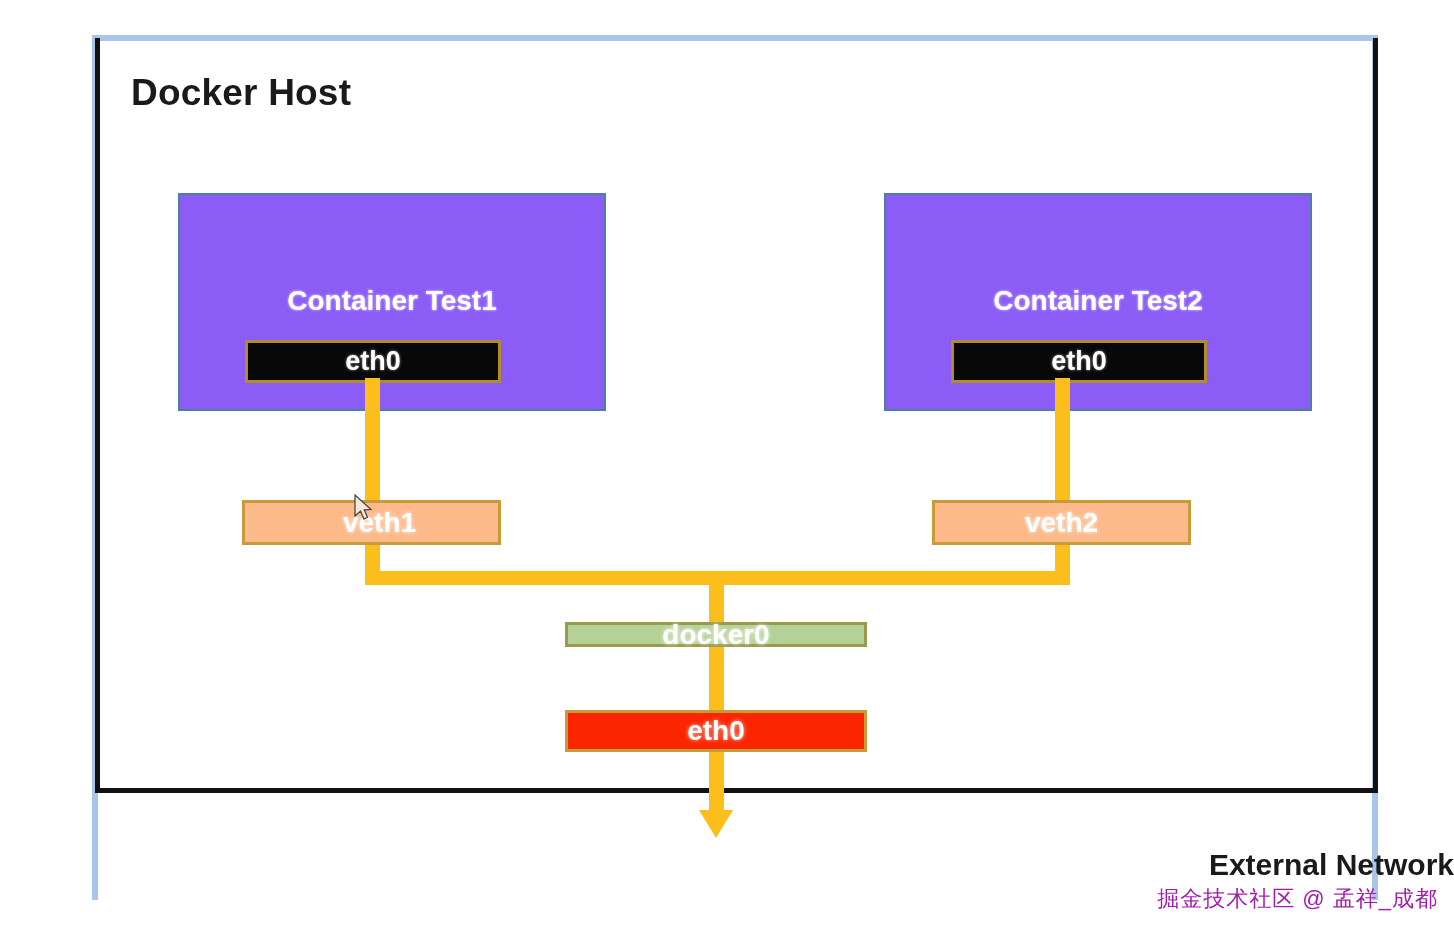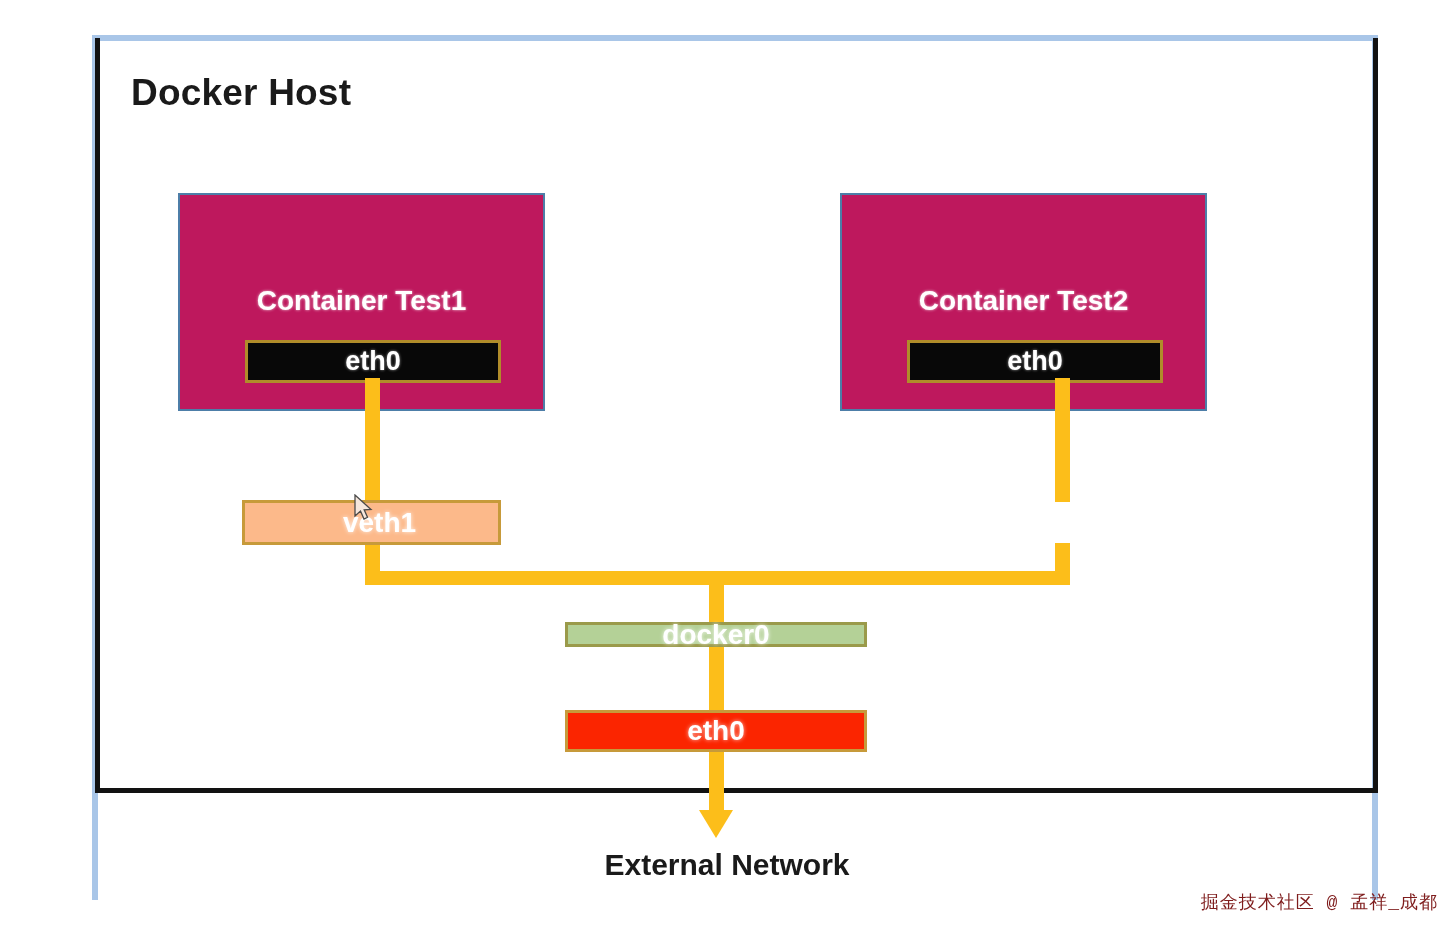--- a/index.html
+++ b/index.html
@@ -53,29 +53,29 @@
     font-size: 37px;
     font-weight: 700;
     color: #1a1a1a;
     letter-spacing: 0.2px;
     white-space: nowrap;
   }
 
   
   .container-box {
     position: absolute;
-    background: #be185d;
+    background: #8b5cf6;
     border: 2px solid #4d7ea8;
     box-sizing: border-box;
     top: 193px;
-    width: 367px;
+    width: 428px;
     height: 218px;
   }
   .container-box.c1 { left: 178px; }
-  .container-box.c2 { left: 840px; }
+  .container-box.c2 { left: 884px; }
 
   .container-label {
     position: absolute;
     left: 0;
     right: 0;
     top: 90px;
     text-align: center;
     font-size: 28px;
     font-weight: 700;
     color: #ffffff;
@@ -189,37 +189,37 @@
     border-right: 17px solid transparent;
     border-top: 28px solid #fcbe1a;
   }
 
   
   .external-label {
     position: absolute;
     left: 0;
     right: 0;
     top: 848px;
-    text-align: center;
+    text-align: right;
     font-size: 30px;
     font-weight: 600;
     color: #1a1a1a;
     white-space: nowrap;
   }
 
   
   .watermark {
     position: absolute;
     right: 16px;
     bottom: 18px;
-    font-size: 18px;
-    color: #7f1d1d;
+    font-size: 22px;
+    color: #a21caf;
     letter-spacing: 1px;
     white-space: nowrap;
-    font-family: Liberation Mono, monospace;
+    font-family: Liberation Sans, sans-serif;
   }
 
   
   .cursor {
     position: absolute;
     left: 354px;
     top: 494px;
     width: 20px;
     height: 28px;
     pointer-events: none;
@@ -248,20 +248,21 @@
 
   <div class="wire wire-v1a"></div>
   <div class="wire wire-v1b"></div>
   <div class="wire wire-v2a"></div>
   <div class="wire wire-v2b"></div>
   <div class="wire wire-bus"></div>
   <div class="wire wire-trunk"></div>
   <div class="arrow-head"></div>
 
   <div class="veth-box v1">veth1</div>
+  <div class="veth-box v2">veth2</div>
 
   <div class="docker0-box">docker0</div>
 
   <div class="eth-red">eth0</div>
 
   <div class="external-label">External Network</div>
 
   <div class="watermark">掘金技术社区 @ 孟祥_成都</div>
 
   <svg class="cursor" viewBox="0 0 20 28">

